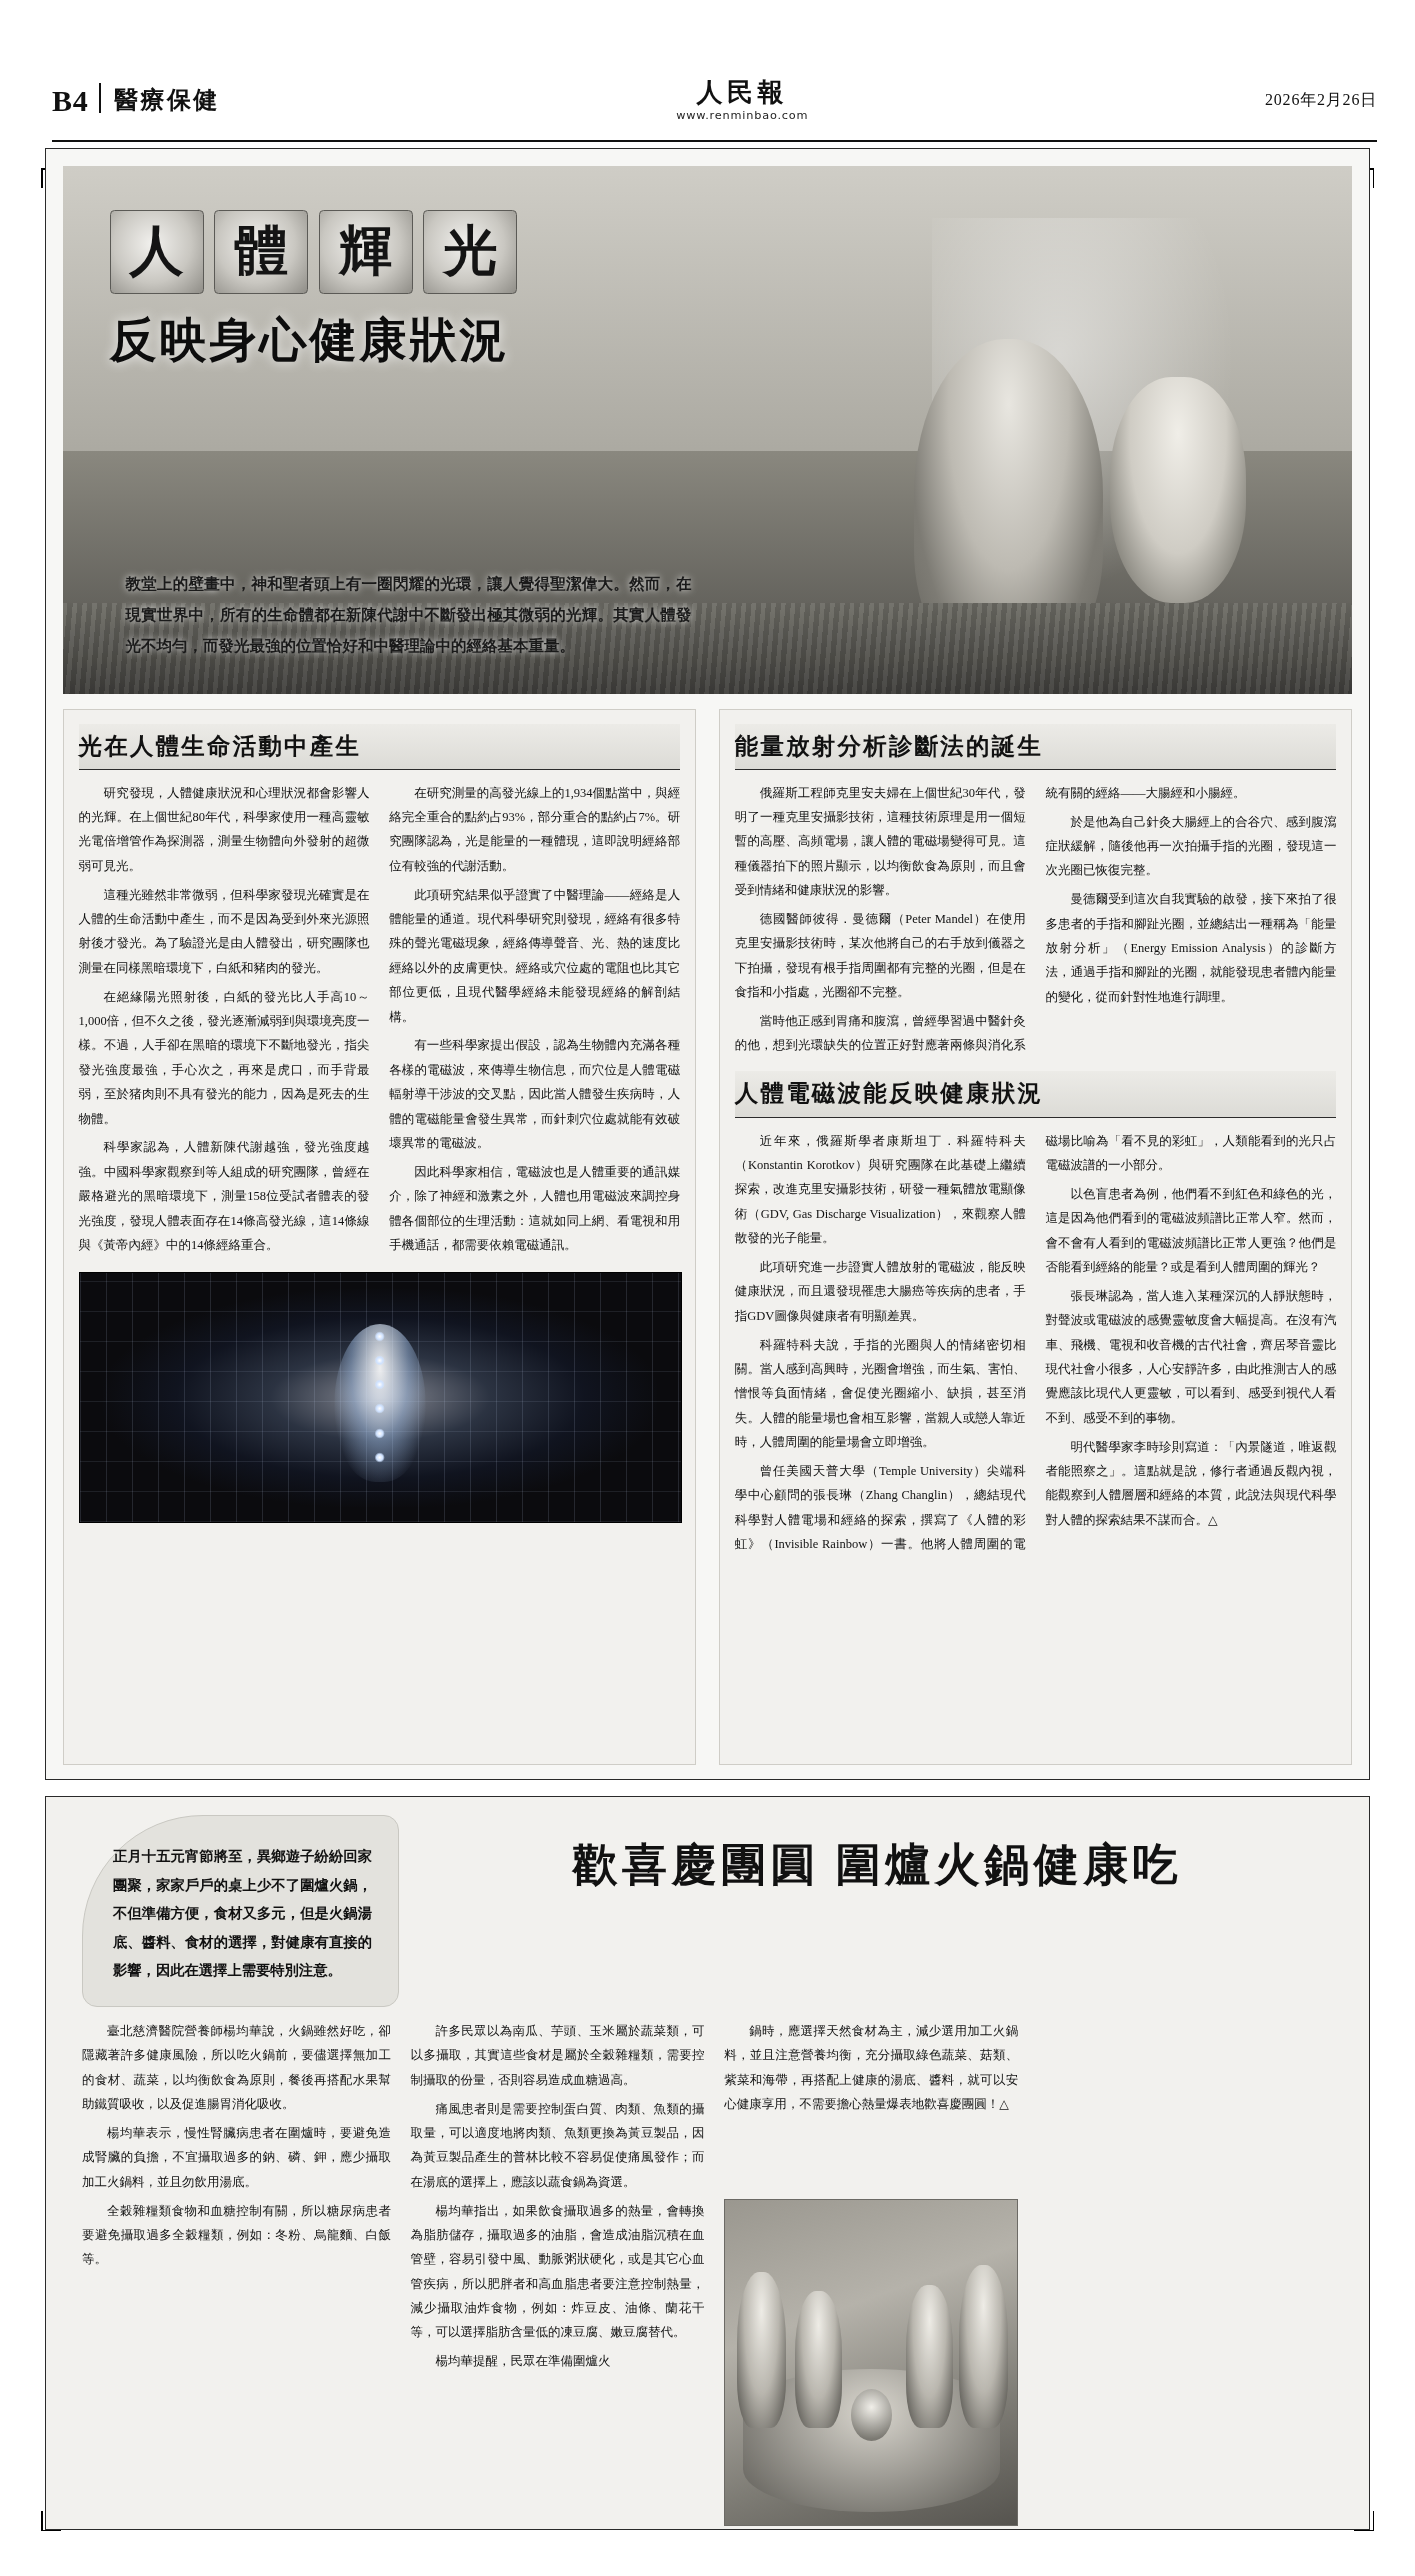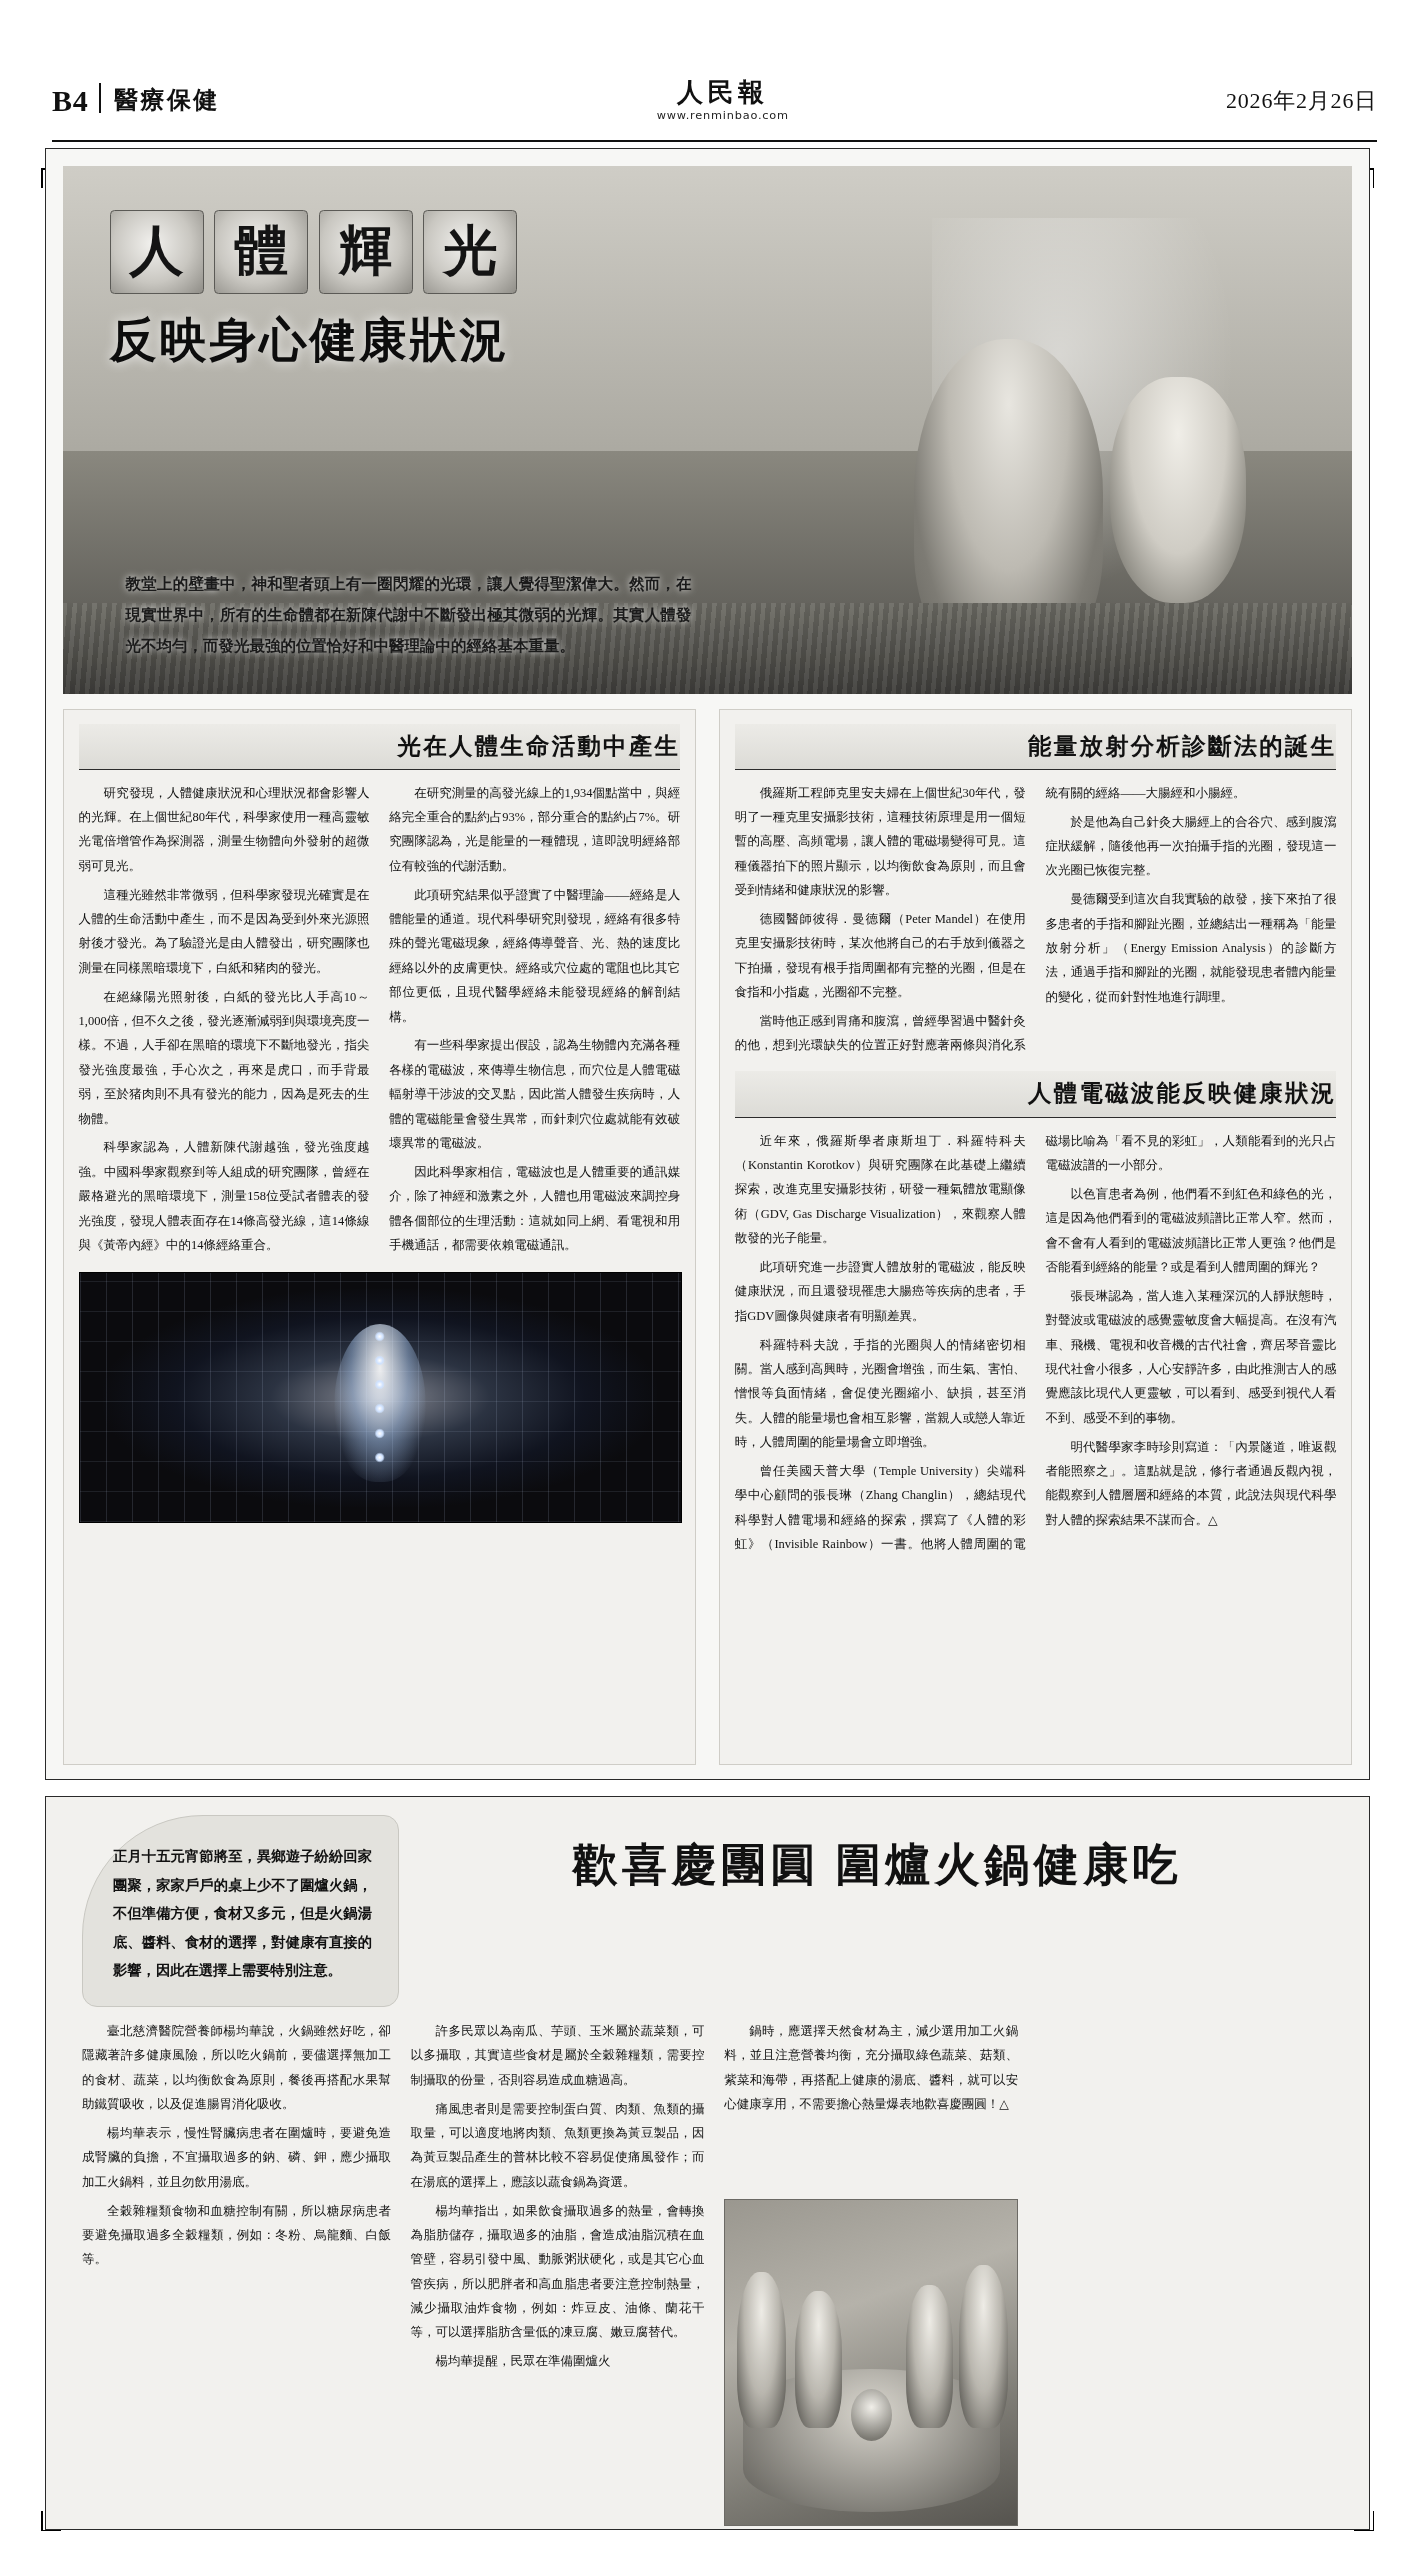--- a/index.html
+++ b/index.html
@@ -55,21 +55,21 @@
   }
   .mh-center { text-align:center; flex:1; }
   .mh-title {
     font-family:"Liberation Serif","DejaVu Serif",serif;
     font-size:26px; font-weight:bold; letter-spacing:4.5px;
     line-height:1.05;
   }
   .mh-url { font-size:11.3px; letter-spacing:0.8px; margin-top:3px; color:#222; }
   .mh-date {
     font-family:"Liberation Serif","DejaVu Serif",serif;
-    font-size:22px; letter-spacing:0.8px; white-space:nowrap;text-align:center;
+    font-size:16px; letter-spacing:0.8px; white-space:nowrap;text-align:center;
   }
 
   
   .article-top {
     position:absolute; left:45px; top:148px; width:1325px; height:1632px;
     border:1.5px solid #2a2a2a;
     background:#f7f7f5;
     box-sizing:border-box;
   }
   .hero {
@@ -138,21 +138,21 @@
   }
   .col-left, .col-right {
     flex:1;
     background:#f2f1ee;
     border:0.8px solid #cfcdc7;
     padding:13.6px 15px 15px 15px;
     box-sizing:border-box;
     position:relative;
   }
   .sec-title {
-    text-align:right;
+    text-align:left;
     font-family:"Liberation Serif","DejaVu Serif",serif;
     font-size:23.4px; font-weight:bold; letter-spacing:2.3px;
     padding:6px 0 7.5px 0;
     border-bottom:1.5px solid #2b2b2b;
     margin-bottom:10.6px;
     background:linear-gradient(180deg,#ecebe7,#dcdbd6);
   }
   .twocol {
     column-count:2; column-gap:19.6px;
     font-family:"Liberation Serif","DejaVu Serif",serif;

